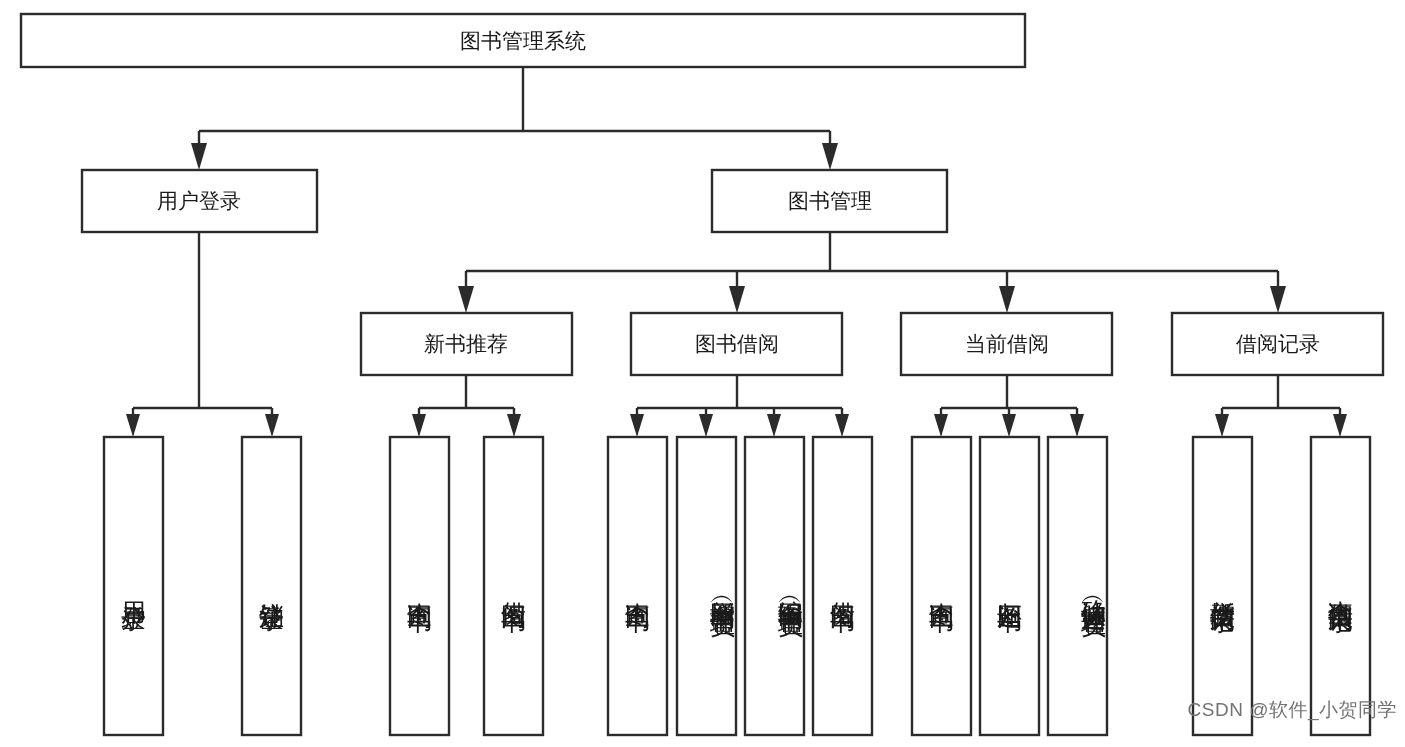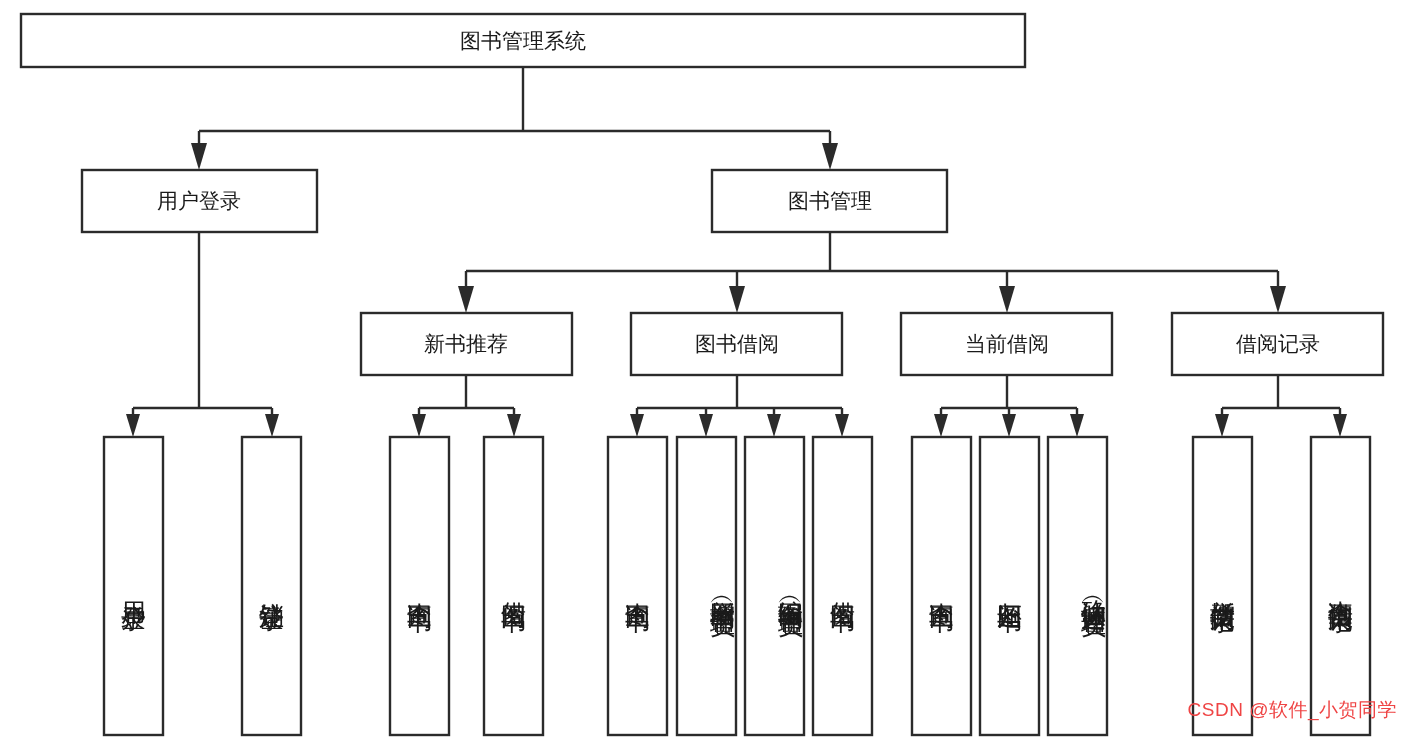--- a/index.html
+++ b/index.html
@@ -62,21 +62,21 @@
     align-items: center;
     justify-content: center;
     pointer-events: none;
   }
   .watermark {
     position: absolute;
     right: 8px;
     bottom: 4px;
     font-family: "Liberation Sans", "DejaVu Sans", sans-serif;
     font-size: 19px;
-    color: #ef4444;
+    color: #737373;
     letter-spacing: 0.5px;
     white-space: nowrap;
   }
 </style>
 </head>
 <body>
 
 <div id="diagram-root">
 
   <svg id="diagram-svg" viewBox="0 0 1405 747">

